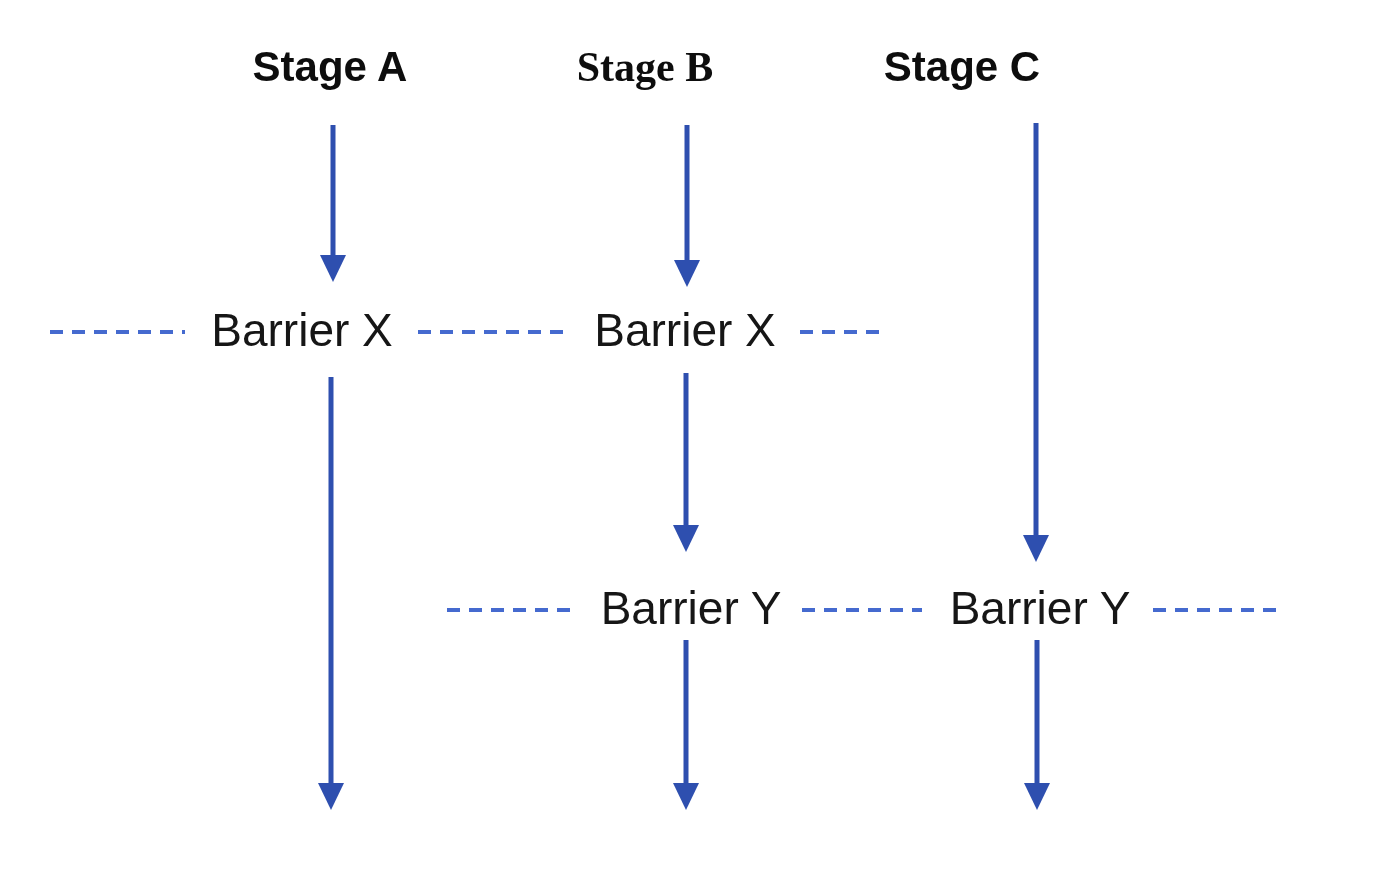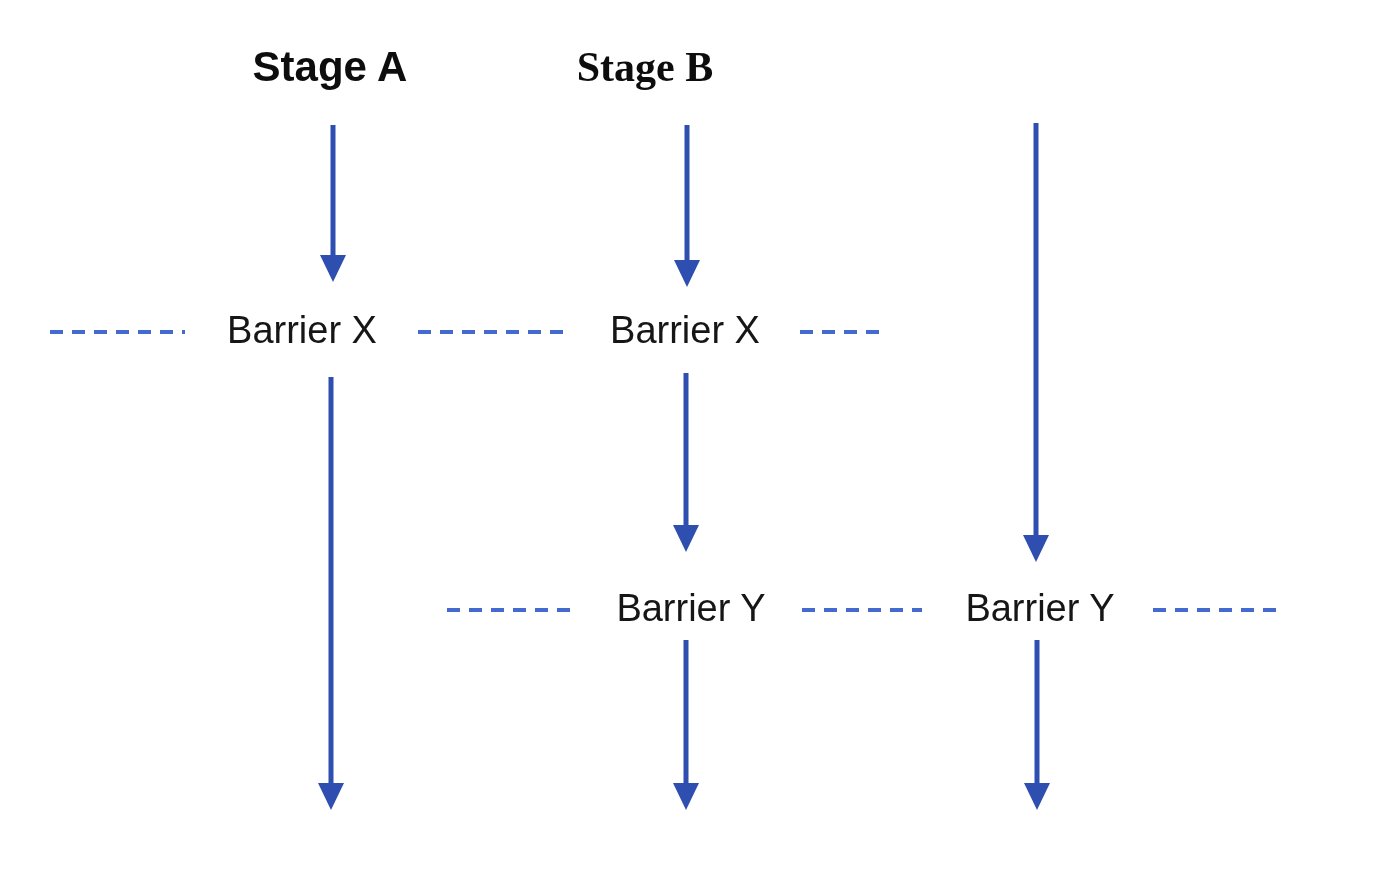--- a/index.html
+++ b/index.html
@@ -21,21 +21,21 @@
     transform: translateX(-50%);
     font-size: 42px;
     font-weight: 700;
     color: #0d0d0d;
     white-space: nowrap;
     line-height: 50px;
   }
   .barrier-label {
     position: absolute;
     transform: translateX(-50%);
-    font-size: 38px;
+    font-size: 46px;
     font-weight: 400;
     color: #161616;
     white-space: nowrap;
     line-height: 46px;
     background: #ffffff;
     padding: 0 6px;
   }
   .arrow {
     position: absolute;
     width: 26px;
@@ -72,20 +72,21 @@
     );
   }
 </style>
 </head>
 <body>
 
 <div class="canvas">
 
   <div class="stage-label" style="left:330px;">Stage A</div>
   <div class="stage-label" style="left:645px;font-family:Liberation Serif, serif;">Stage B</div>
+  <div class="stage-label" style="left:962px;">Stage C</div>
 
   <div class="arrow" style="left:333px;top:125px;height:157px;">
     <div class="shaft" style="height:137px;"></div>
     <div class="head"></div>
   </div>
   <div class="arrow" style="left:331px;top:377px;height:433px;">
     <div class="shaft" style="height:413px;"></div>
     <div class="head"></div>
   </div>
 

